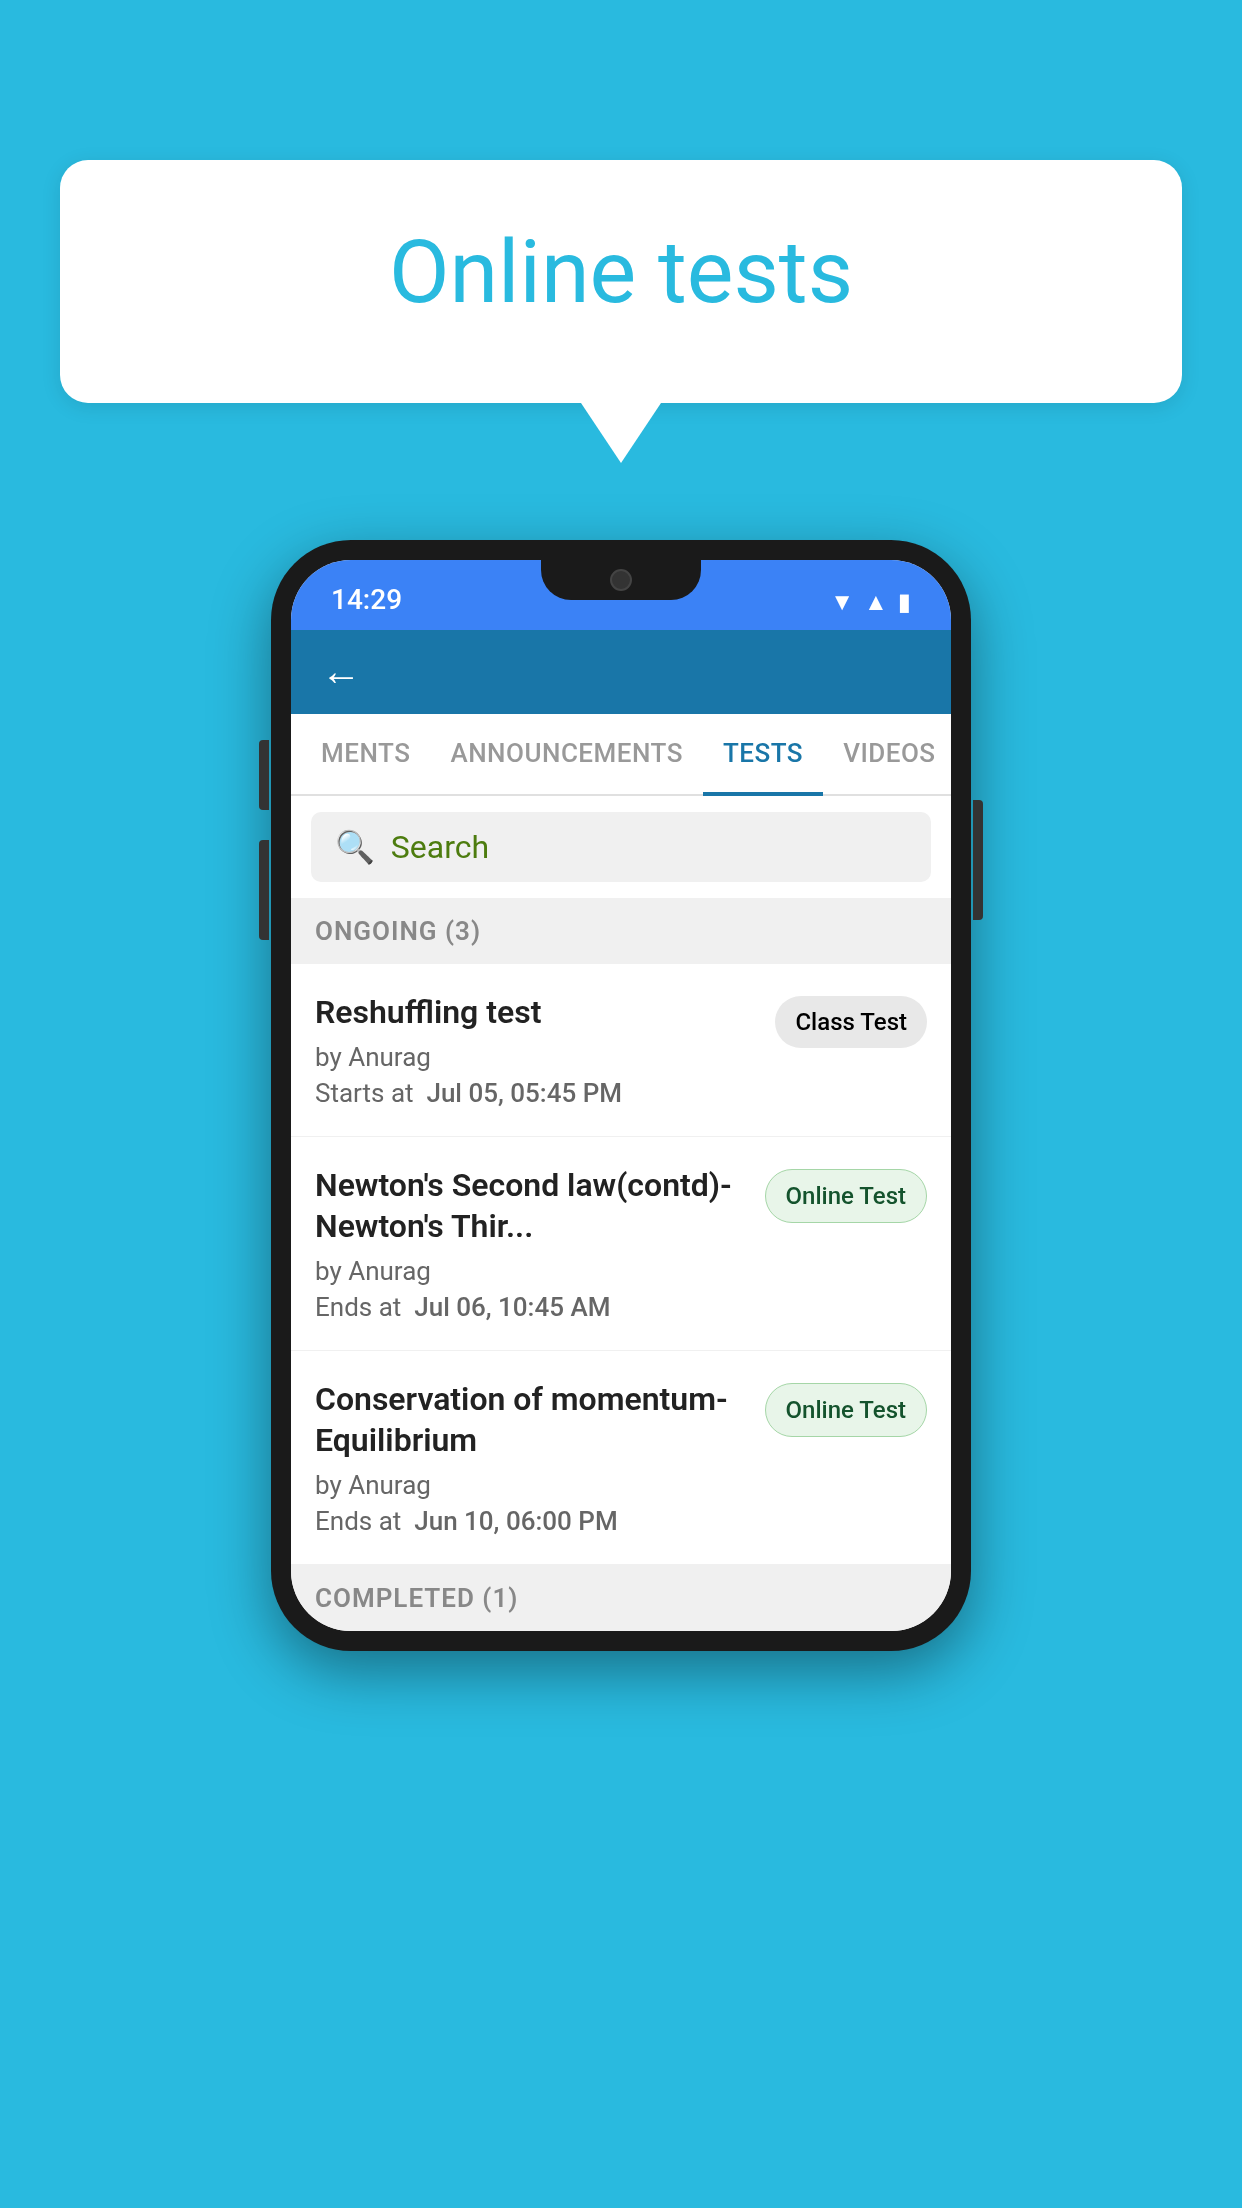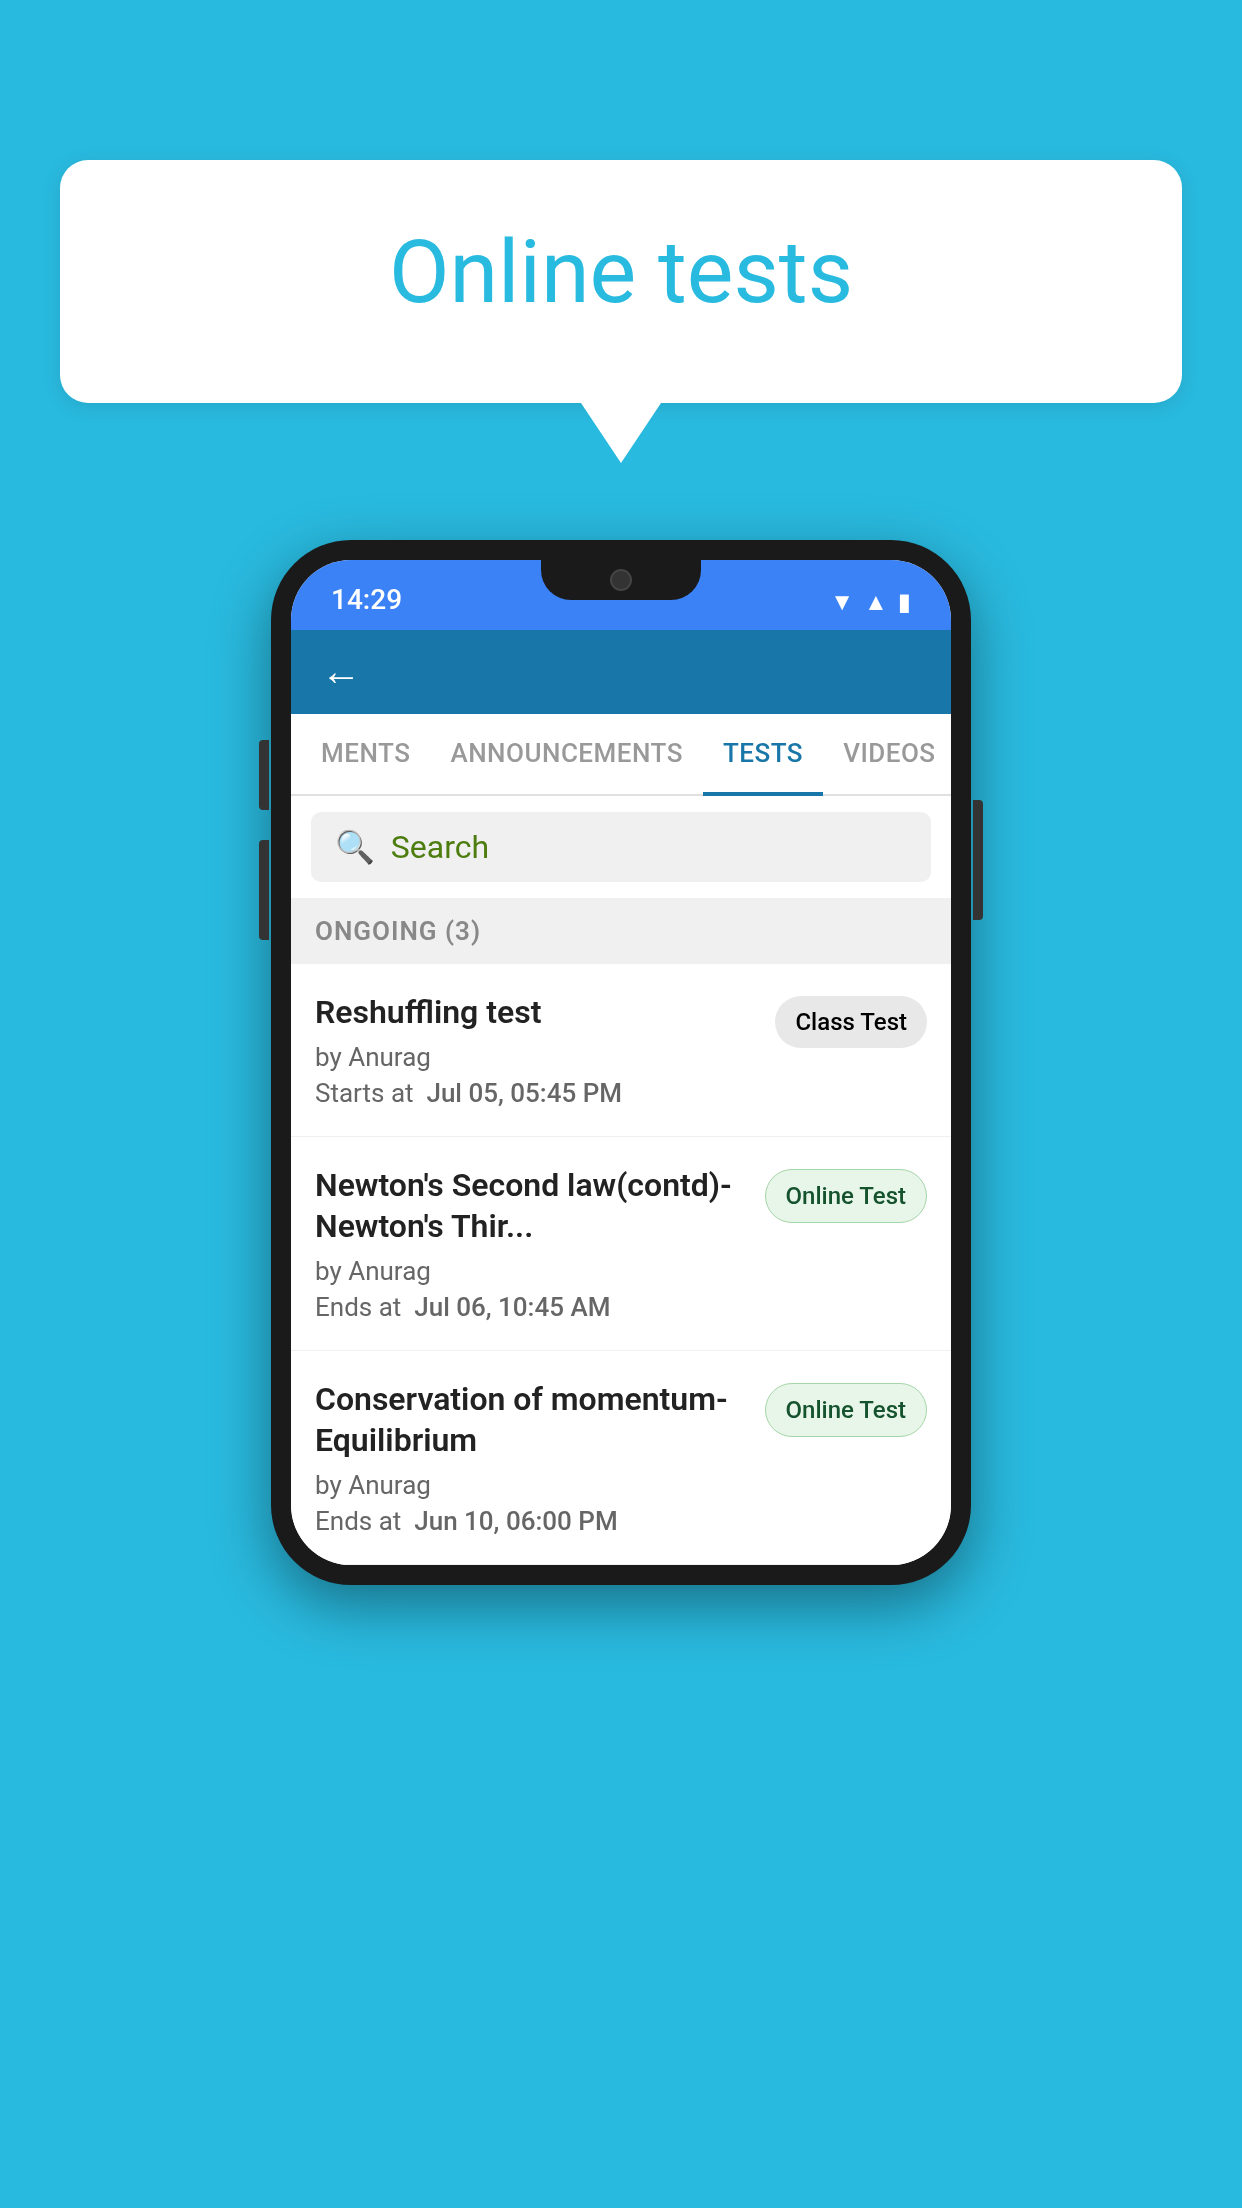--- a/index.html
+++ b/index.html
@@ -396,16 +396,19 @@
         <div class="test-item">
           <div class="test-info">
             <div class="test-name">Conservation of momentum-Equilibrium</div>
             <div class="test-author">by Anurag</div>
             <div class="test-time">Ends at &nbsp;<span>Jun 10, 06:00 PM</span></div>
           </div>
           <div class="badge badge-online">Online Test</div>
         </div>
       </div>
 
+      <div class="completed-section">
+        <span class="completed-label">COMPLETED (1)</span>
+      </div>
 
     </div>
   </div>
 </div>
 
 </body></html>

